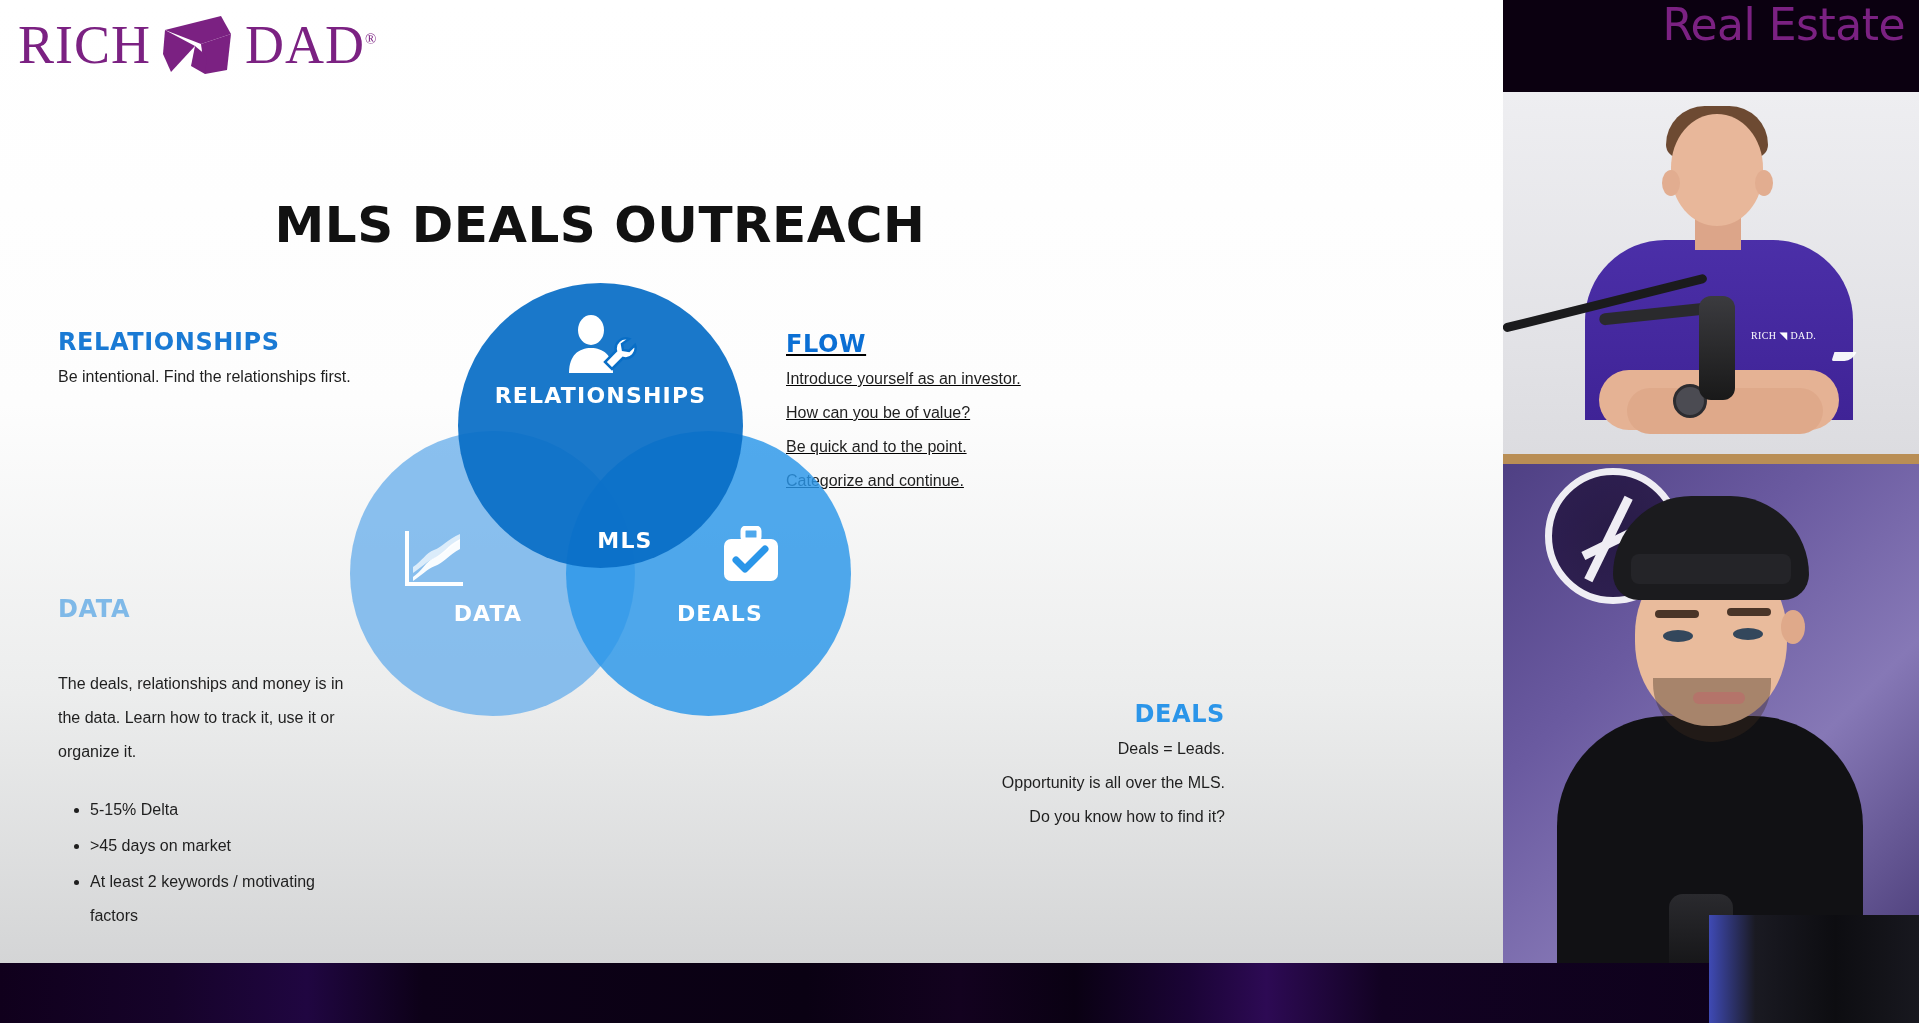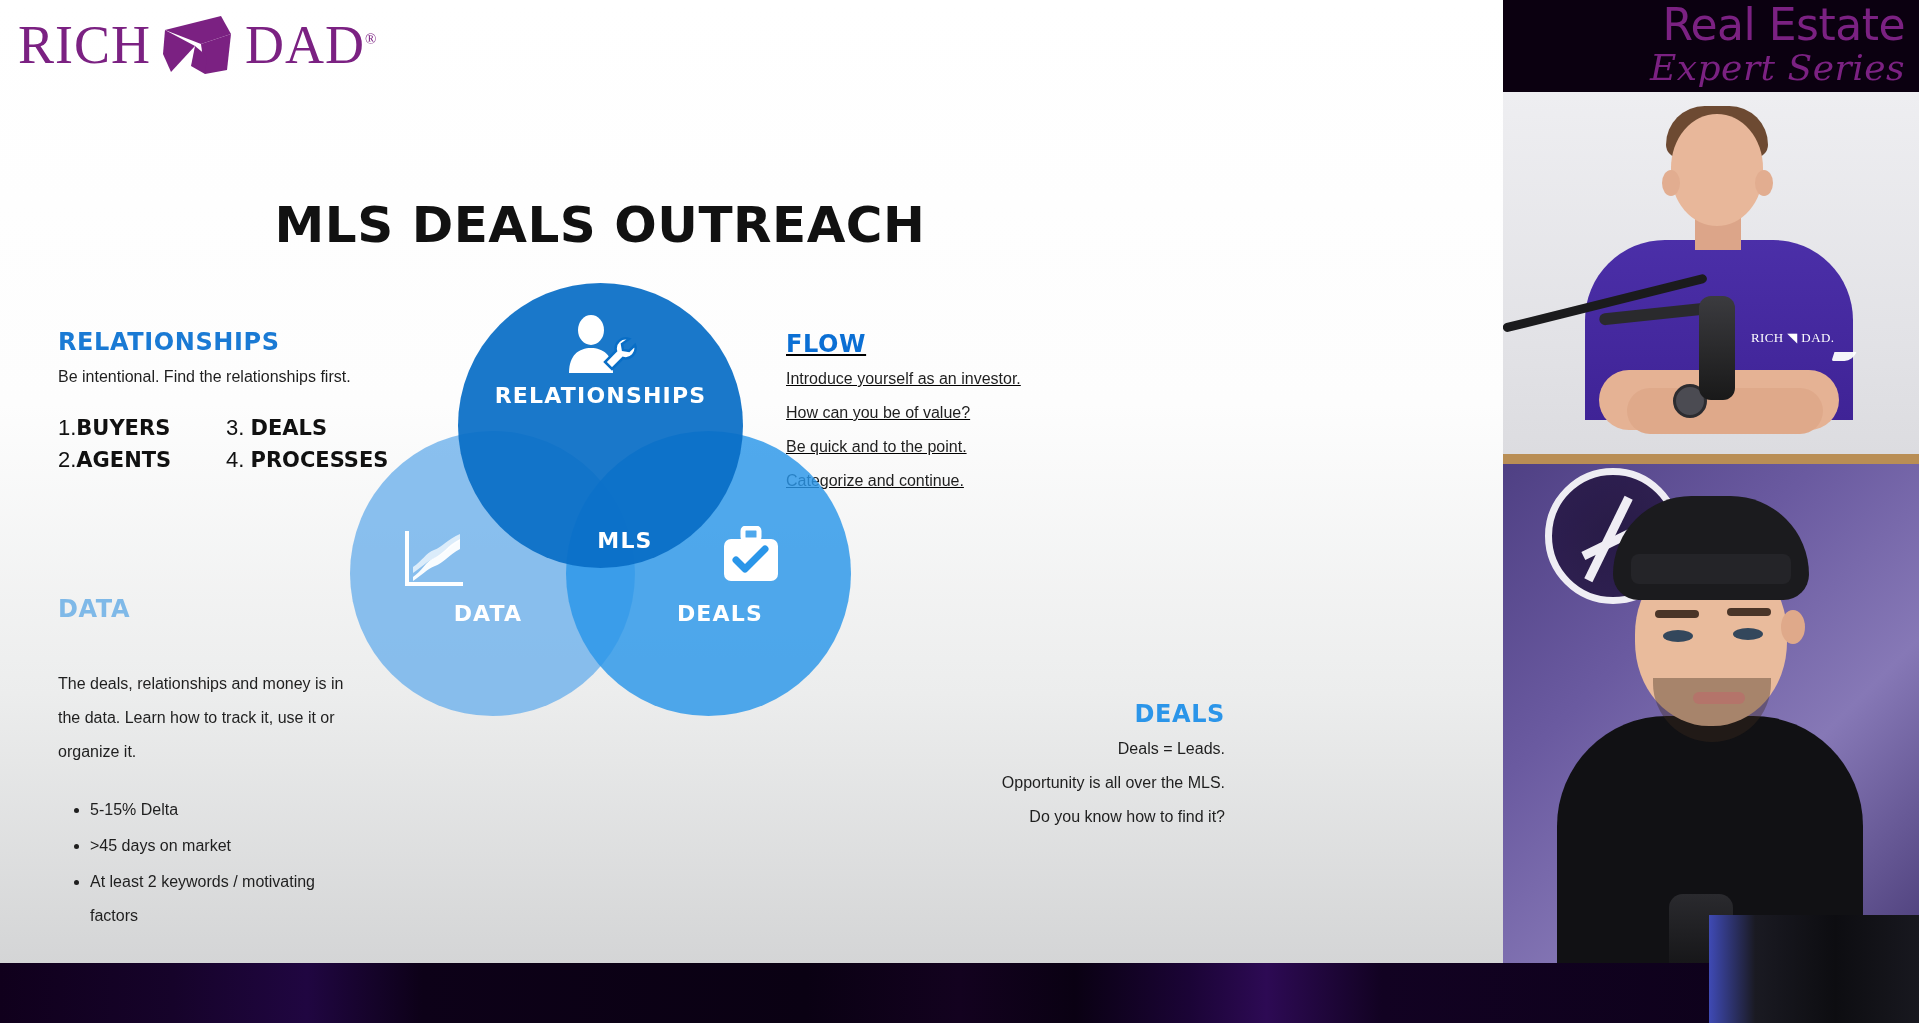--- a/index.html
+++ b/index.html
@@ -113,21 +113,21 @@
   .tv-arm2{ position:absolute; left:124px; top:296px; width:196px; height:46px;
            border-radius:30px; background:#dfa98a; }
   .tv-watch{ position:absolute; left:170px; top:292px; width:34px; height:34px;
              border-radius:50%; background:#4b4b52; border:3px solid #2c2c30; }
   .tv-mic{ position:absolute; left:196px; top:204px; width:36px; height:104px;
            border-radius:12px; background:linear-gradient(180deg,#3b3b3f,#191919); }
   .tv-boom{ position:absolute; left:0; top:232px; width:210px; height:9px;
             background:#1b1b1d; transform:rotate(-14deg); transform-origin:left center; border-radius:5px;}
   .tv-boom2{ position:absolute; left:96px; top:216px; width:110px; height:12px;
             background:#2a2a2d; transform:rotate(-6deg); border-radius:6px;}
-  .tv-logo{ position:absolute; left:248px; top:238px; font-size:13px; color:#fff;
+  .tv-logo{ position:absolute; left:248px; top:238px; font-size:10px; color:#fff;
             font-family:"Liberation Serif", serif; letter-spacing:.4px; }
   .tv-swoosh{ position:absolute; left:330px; top:260px; width:22px; height:9px;
               background:#fff; border-radius:0 0 10px 2px; transform:skewX(-18deg); opacity:.95;}
 
   
   .bv-logo{ position:absolute; left:42px; top:14px; width:136px; height:136px;
             border-radius:50%; border:7px solid #ffffff; opacity:.9;
             background:radial-gradient(circle,#23163f 0%,#2b1c4c 100%); }
   .bv-logo:after{ content:""; position:absolute; left:52px; top:18px; width:9px; height:92px;
             background:#fff; transform:rotate(26deg); }
@@ -181,26 +181,20 @@
       <div class="word">
         <span>DAD</span><span class="reg">®</span>
       </div>
     </div>
 
     <div class="slide-title">MLS DEALS OUTREACH</div>
 
     <div class="block" id="relationships-block">
       <h3 class="h-relationships">RELATIONSHIPS</h3>
       <p>Be intentional. Find the relationships first.</p>
-      <div class="numlist">
-        <div class="cell"><span class="num">1.</span><b>BUYERS</b></div>
-        <div class="cell"><span class="num">3.</span> <b>DEALS</b></div>
-        <div class="cell"><span class="num">2.</span><b>AGENTS</b></div>
-        <div class="cell"><span class="num">4.</span> <b>PROCESSES</b></div>
-      </div>
     </div>
 
     <div class="block" id="data-block">
       <h3 class="h-data">DATA</h3>
       <p>The deals, relationships and money is in the data. Learn how to track it, use it or organize it.</p>
       <ul>
         <li>5-15% Delta</li>
         <li>&gt;45 days on market</li>
         <li>At least 2 keywords / motivating factors</li>
       </ul>
@@ -252,21 +246,20 @@
 
       <div class="venn-label lbl-rel">RELATIONSHIPS</div>
       <div class="venn-label lbl-data">DATA</div>
       <div class="venn-label lbl-deal">DEALS</div>
       <div class="venn-label lbl-mls">MLS</div>
     </div>
   </div>
 
   <div class="series">
     <div class="l1">Real Estate</div>
-    <div class="l2">Expert Series</div>
   </div>
 
   <div class="vidcol">
 
     <div class="vid vid-top">
       <div class="tv-wall"></div>
       <div class="tv-desk"></div>
       <div class="tv-shirt"></div>
       <div class="tv-neck"></div>
       <div class="tv-hair"></div>

